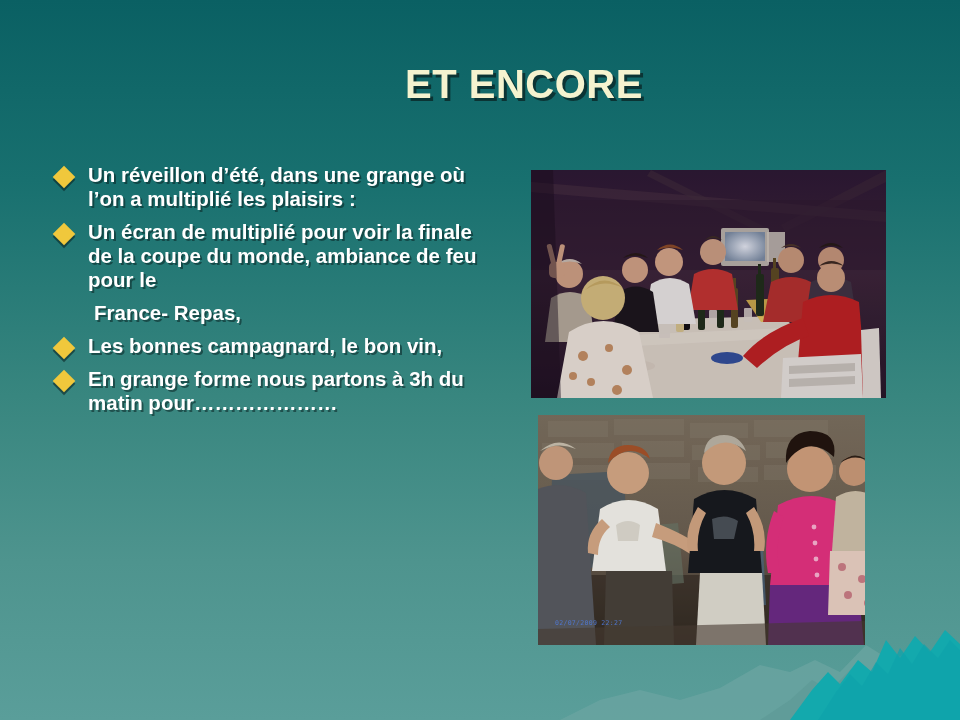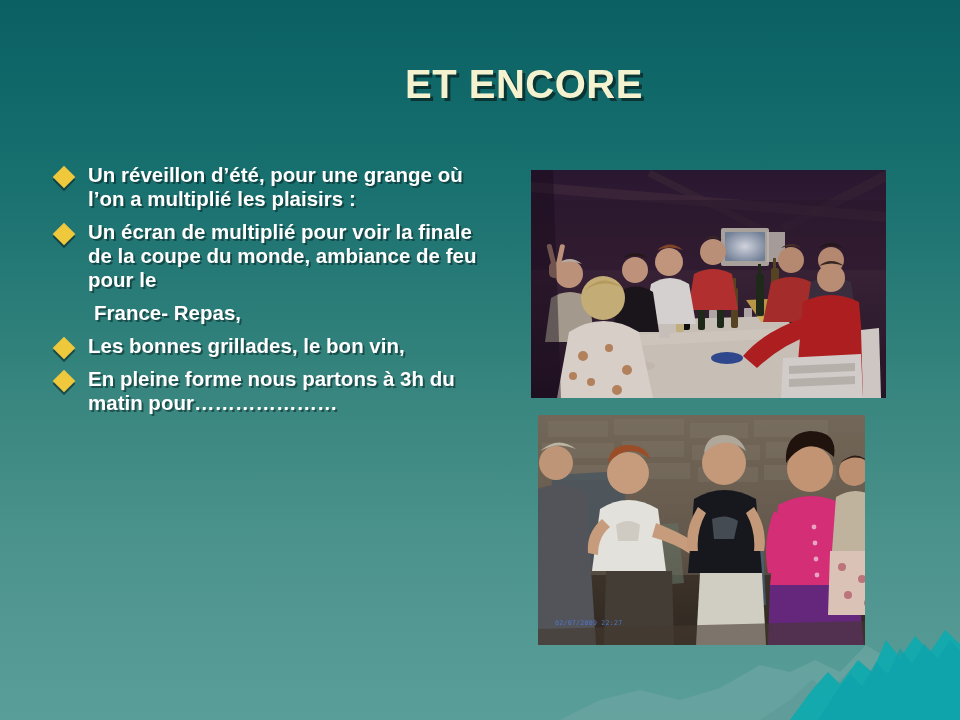--- a/index.html
+++ b/index.html
@@ -125,43 +125,43 @@
              L 924 644 L 938 658 L 950 640 L 960 650 L 960 720 Z" fill="#0fa3ab" opacity="0.75"></path>
     <path d="M 1160 720 L 1175 700 L 1190 660 L 1205 690 L 1220 720 Z" fill="#19b0b2" opacity="0"></path>
   </svg>
 
   <div id="title">ET ENCORE</div>
 
   <div id="body">
 
     <div class="line">
       <span class="bullet"></span>
-      <span class="txt">Un réveillon d’été, pour une grange où l’on a multiplié les plaisirs :</span>
+      <span class="txt">Un réveillon d’été, dans une grange où l’on a multiplié les plaisirs :</span>
     </div>
 
 
     <div class="line">
       <span class="bullet"></span>
       <span class="txt">Un écran de multiplié pour voir la finale de la coupe du monde, ambiance de feu pour le</span>
     </div>
 
     <div class="line cont">
       <span class="bullet-spacer"></span>
       <span class="txt">France- Repas,</span>
     </div>
 
     <div class="line">
       <span class="bullet"></span>
-      <span class="txt">Les bonnes grillades, le bon vin,</span>
+      <span class="txt">Les bonnes campagnard, le bon vin,</span>
     </div>
 
 
     <div class="line">
       <span class="bullet"></span>
-      <span class="txt">En pleine forme nous partons à 3h du matin pour…………………</span>
+      <span class="txt">En grange forme nous partons à 3h du matin pour…………………</span>
     </div>
 
   </div>
 
   <div class="photo" id="photo-dinner">
     <svg viewBox="0 0 355 228" preserveAspectRatio="none">
       <defs>
         <linearGradient id="bgDin" x1="0" y1="0" x2="0" y2="1">
           <stop offset="0" stop-color="#2a1830"></stop>
           <stop offset="0.45" stop-color="#3a2436"></stop>

